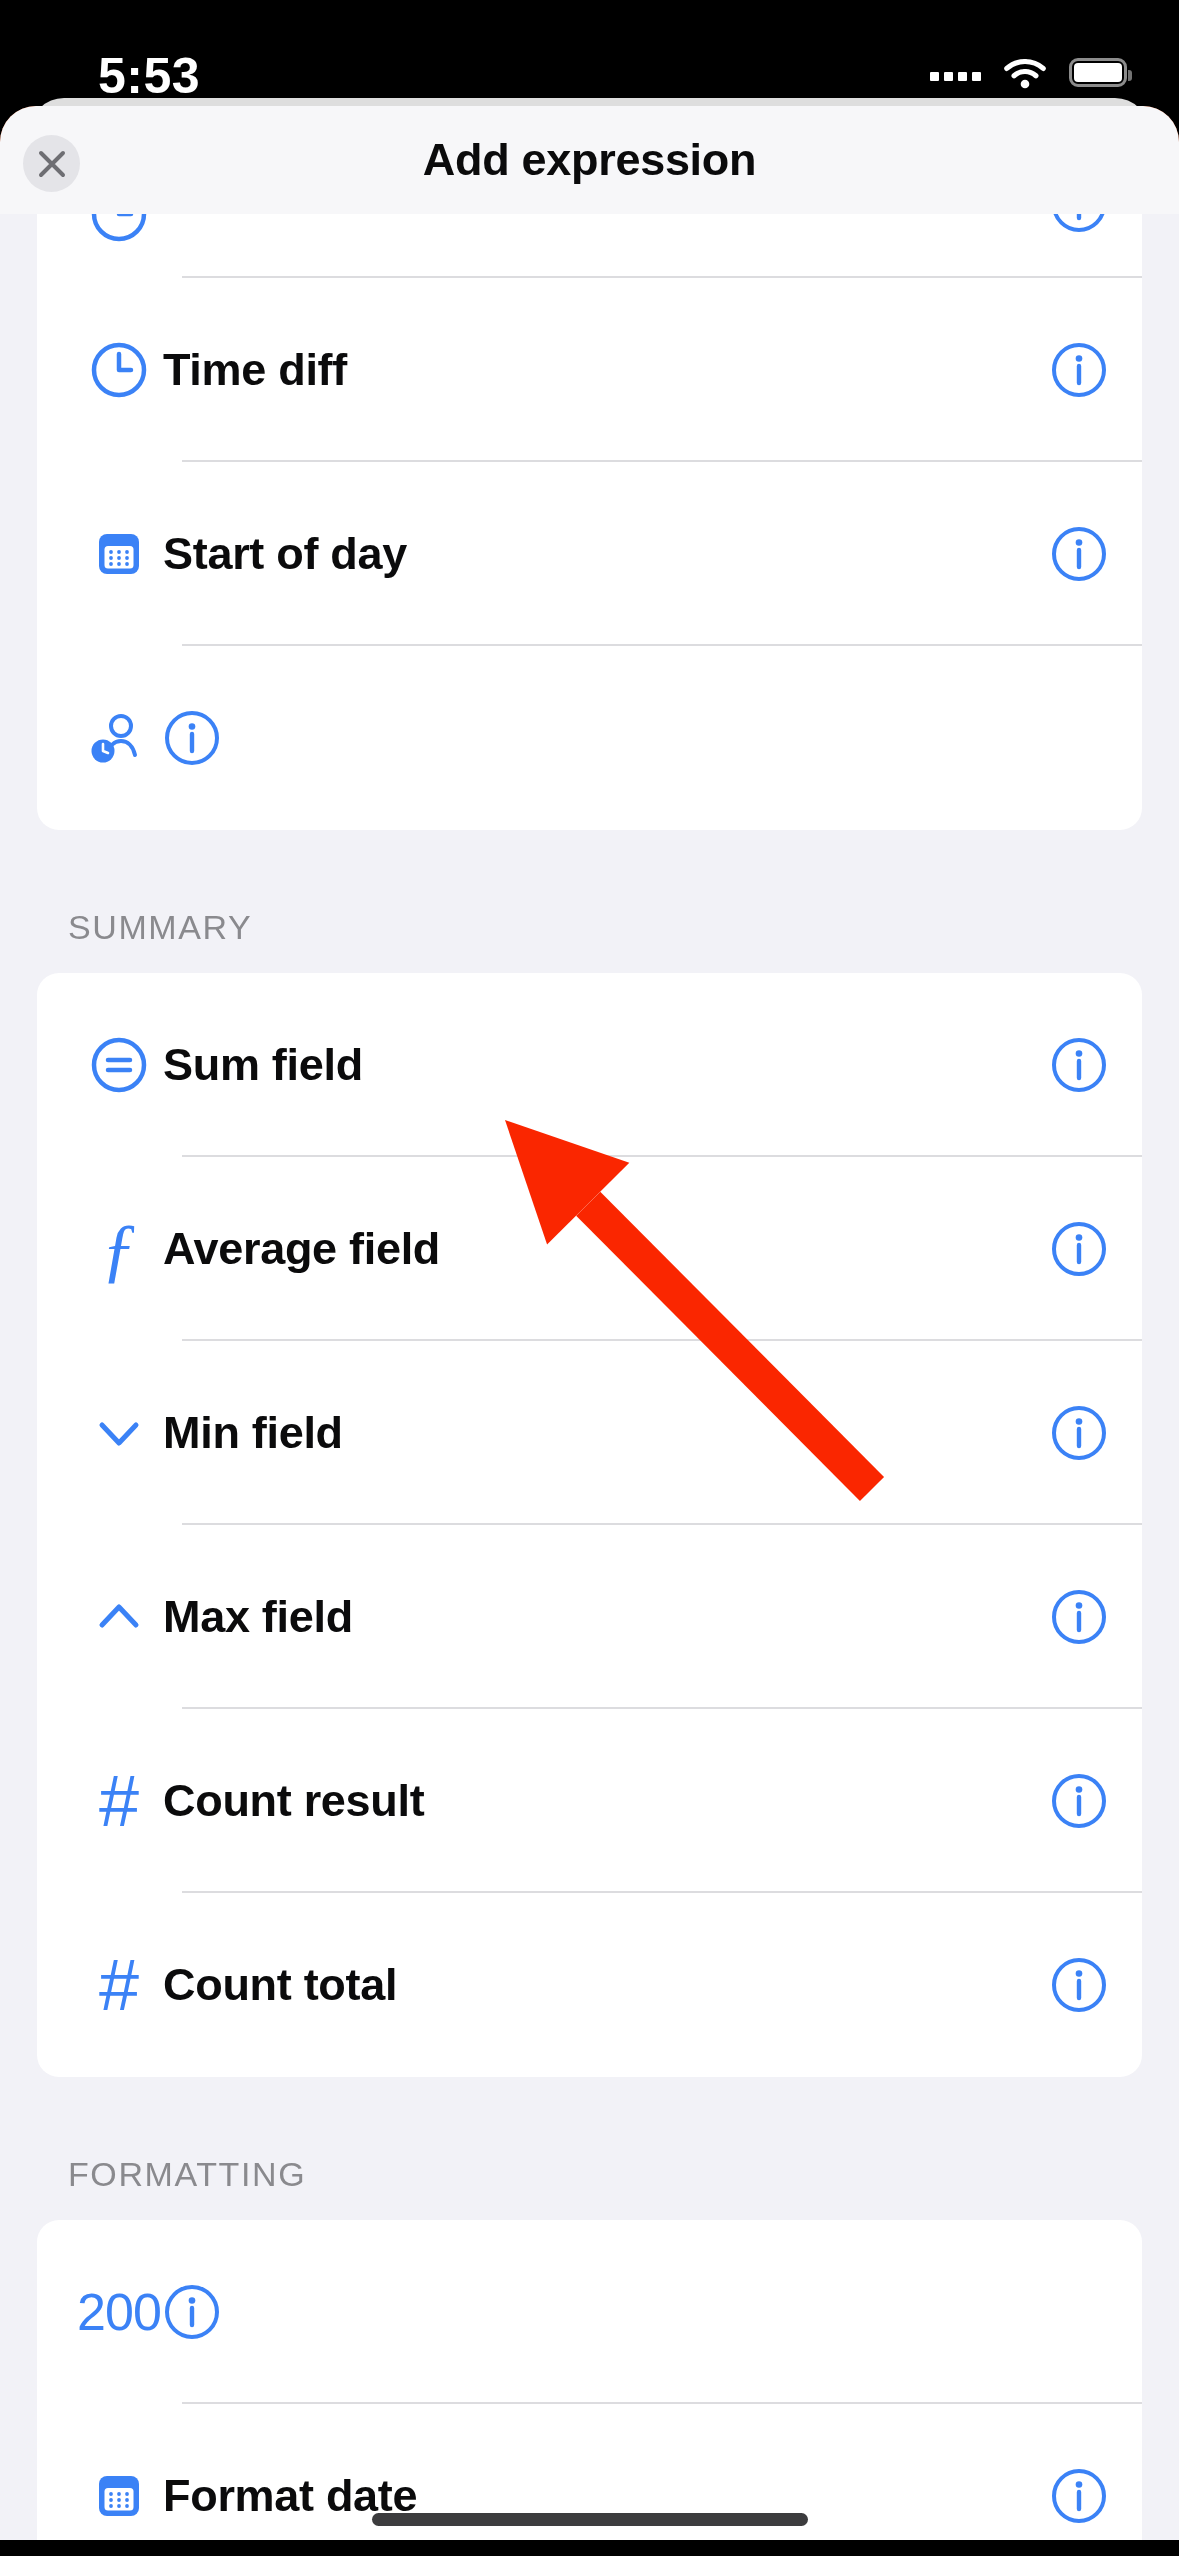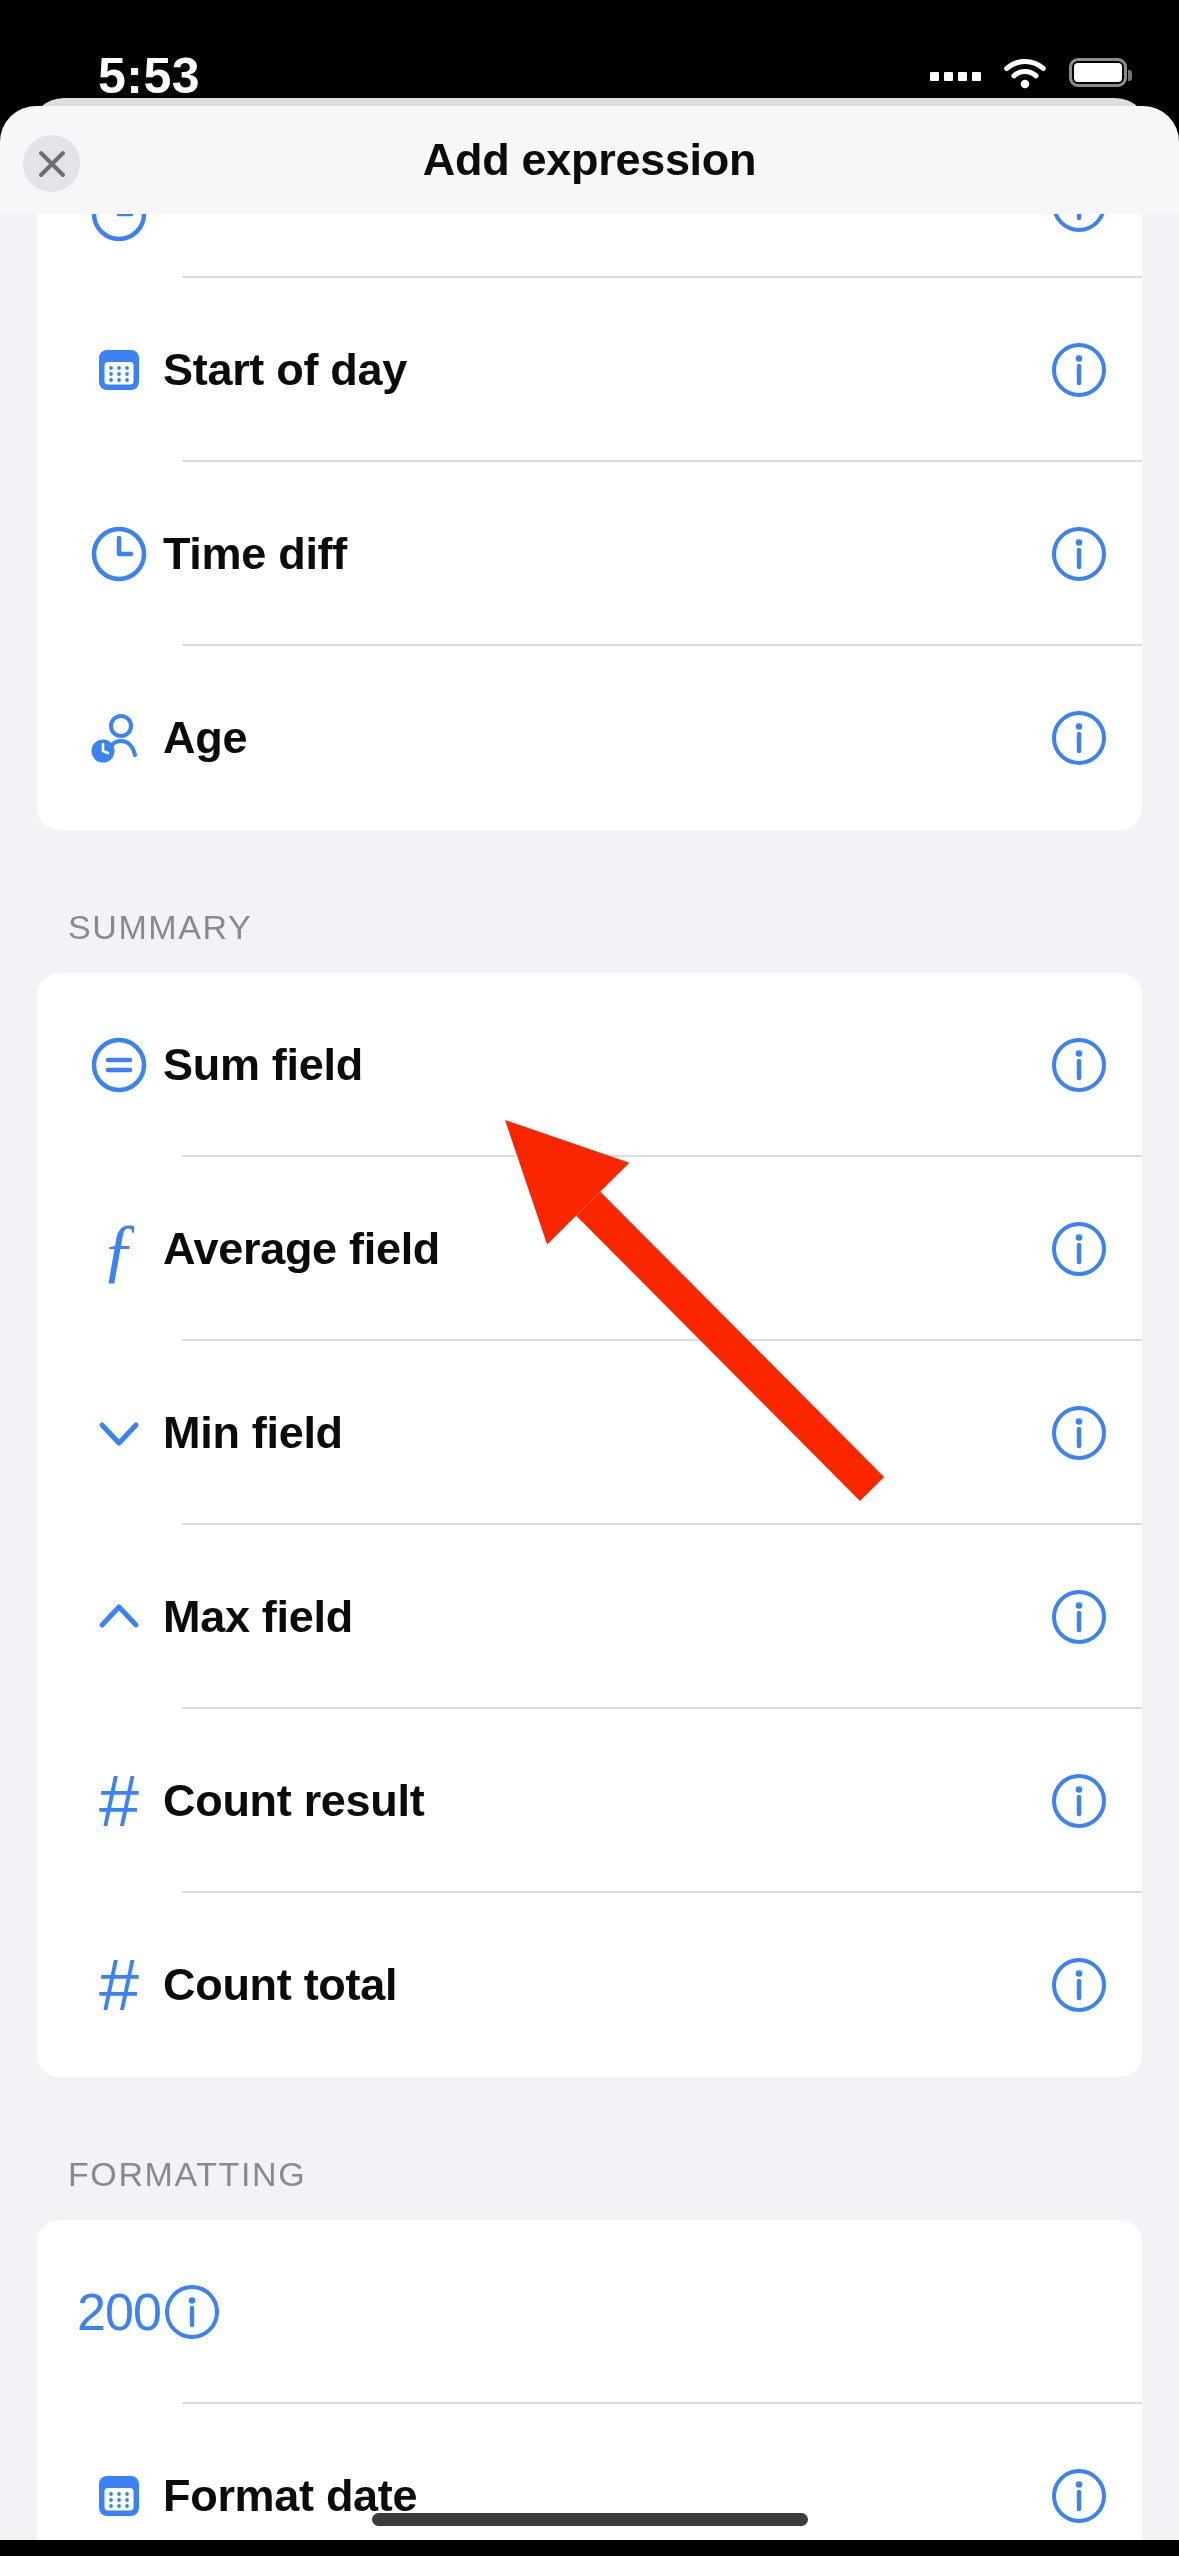--- a/index.html
+++ b/index.html
@@ -184,20 +184,38 @@
     <div class="card clipped">
 
       <div class="row partial">
         <div class="ico">
           <svg width="60" height="60" viewBox="0 0 60 60">
             <circle cx="30" cy="30" r="25" stroke="#3b82f6" stroke-width="4.5" fill="none"></circle>
             <path d="M30 14 L30 30 L42 30" stroke="#3b82f6" stroke-width="4.5" fill="none" stroke-linecap="round" stroke-linejoin="round"></path>
           </svg>
         </div>
         <div class="label">Get interval</div>
+        <div class="info">
+          <svg width="58" height="58" viewBox="0 0 58 58">
+            <circle cx="29" cy="29" r="25" stroke="#3b82f6" stroke-width="4" fill="none"></circle>
+            <circle cx="29" cy="17.5" r="3.3" fill="#3b82f6"></circle>
+            <path d="M29 25 L29 42" stroke="#3b82f6" stroke-width="4.4" stroke-linecap="round"></path>
+          </svg>
+        </div>
+        <div class="sep"></div>
+      </div>
+
+      <div class="row">
+        <div class="ico">
+          <svg width="60" height="60" viewBox="0 0 60 60">
+            <circle cx="30" cy="30" r="25" stroke="#3b82f6" stroke-width="4.5" fill="none"></circle>
+            <path d="M30 14 L30 30 L42 30" stroke="#3b82f6" stroke-width="4.5" fill="none" stroke-linecap="round" stroke-linejoin="round"></path>
+          </svg>
+        </div>
+        <div class="label">Time diff</div>
         <div class="info">
           <svg width="58" height="58" viewBox="0 0 58 58">
             <circle cx="29" cy="29" r="25" stroke="#3b82f6" stroke-width="4" fill="none"></circle>
             <circle cx="29" cy="17.5" r="3.3" fill="#3b82f6"></circle>
             <path d="M29 25 L29 42" stroke="#3b82f6" stroke-width="4.4" stroke-linecap="round"></path>
           </svg>
         </div>
         <div class="sep"></div>
       </div>
 
@@ -225,46 +243,27 @@
             <circle cx="29" cy="29" r="25" stroke="#3b82f6" stroke-width="4" fill="none"></circle>
             <circle cx="29" cy="17.5" r="3.3" fill="#3b82f6"></circle>
             <path d="M29 25 L29 42" stroke="#3b82f6" stroke-width="4.4" stroke-linecap="round"></path>
           </svg>
         </div>
         <div class="sep"></div>
       </div>
 
       <div class="row">
         <div class="ico">
-          <svg width="60" height="60" viewBox="0 0 60 60">
-            <circle cx="30" cy="30" r="25" stroke="#3b82f6" stroke-width="4.5" fill="none"></circle>
-            <path d="M30 14 L30 30 L42 30" stroke="#3b82f6" stroke-width="4.5" fill="none" stroke-linecap="round" stroke-linejoin="round"></path>
-          </svg>
-        </div>
-        <div class="label">Time diff</div>
-        <div class="info">
-          <svg width="58" height="58" viewBox="0 0 58 58">
-            <circle cx="29" cy="29" r="25" stroke="#3b82f6" stroke-width="4" fill="none"></circle>
-            <circle cx="29" cy="17.5" r="3.3" fill="#3b82f6"></circle>
-            <path d="M29 25 L29 42" stroke="#3b82f6" stroke-width="4.4" stroke-linecap="round"></path>
-          </svg>
-        </div>
-        <div class="sep"></div>
-      </div>
-
-      <div class="row">
-        <div class="ico">
           <svg width="64" height="60" viewBox="0 0 64 60">
             <circle cx="34" cy="18" r="10" stroke="#3b82f6" stroke-width="4" fill="none"></circle>
             <path d="M20 47c2-9 7.5-14 14-14s12 5 14 14" stroke="#3b82f6" stroke-width="4" fill="none" stroke-linecap="round"></path>
             <circle cx="16" cy="43" r="11.5" fill="#3b82f6"></circle>
             <path d="M16 36 L16 43 L21 45" stroke="#fff" stroke-width="2.6" fill="none" stroke-linecap="round" stroke-linejoin="round"></path>
           </svg>
         </div>
-        <div class="label">Age</div>
         <div class="info">
           <svg width="58" height="58" viewBox="0 0 58 58">
             <circle cx="29" cy="29" r="25" stroke="#3b82f6" stroke-width="4" fill="none"></circle>
             <circle cx="29" cy="17.5" r="3.3" fill="#3b82f6"></circle>
             <path d="M29 25 L29 42" stroke="#3b82f6" stroke-width="4.4" stroke-linecap="round"></path>
           </svg>
         </div>
 
       </div>
 

